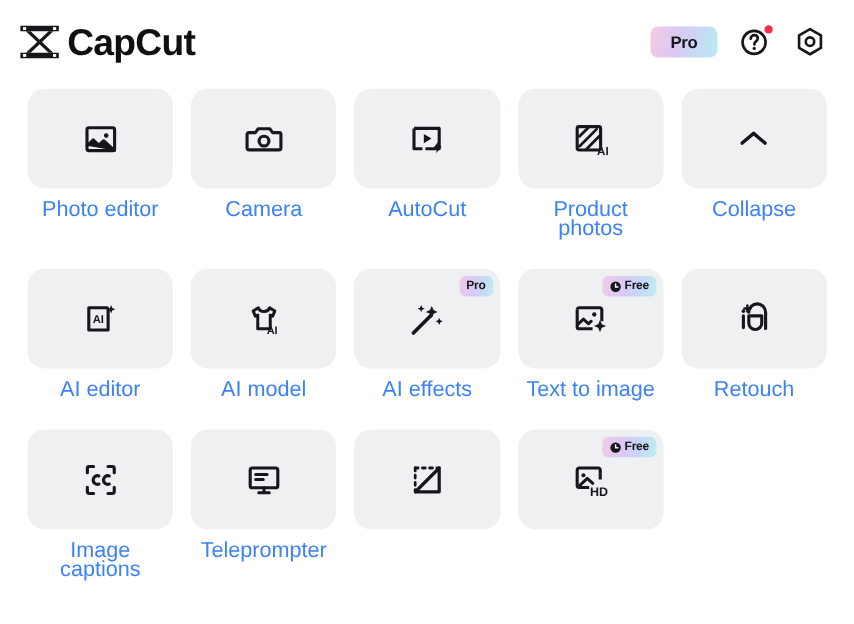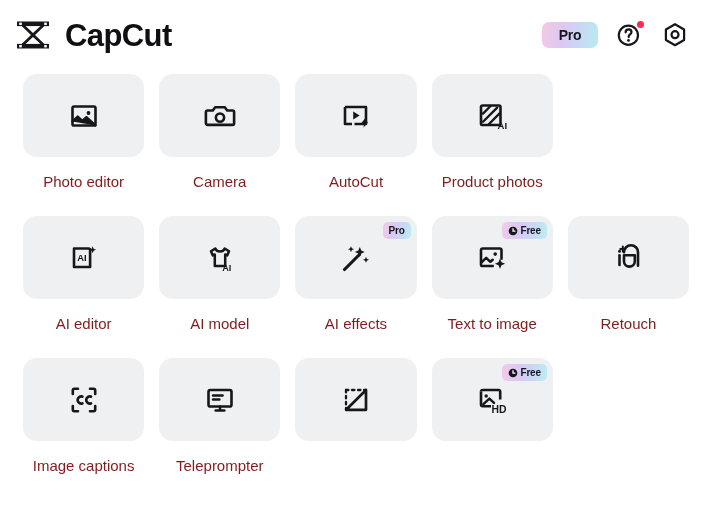--- a/index.html
+++ b/index.html
@@ -20,21 +20,21 @@
     position: relative;
     height: 70px;
     display: flex;
     align-items: center;
     padding: 0 22px 0 16px;
     box-sizing: border-box;
   }
   .brand {
     display: flex;
     align-items: center;
-    gap: 15px;
+    gap: 6px;
   }
   .brand-mark {
     width: 34px;
     height: 30px;
     display: block;
   }
   .brand-name {
     font-size: 31px;
     font-weight: 700;
     letter-spacing: -0.6px;
@@ -134,23 +134,23 @@
     letter-spacing: -0.2px;
   }
   .badge-clock {
     width: 10px;
     height: 10px;
     display: block;
     color: #17171b;
     flex: 0 0 auto;
   }
   .tile-label {
-    margin-top: 17px;
-    font-size: 15px;
-    color: #7f1d1d;
+    margin-top: 9px;
+    font-size: 18px;
+    color: #3b82f6;
     text-align: center;
     line-height: 16px;
     max-width: 112px;
     white-space: pre-line;
   }
   .row-spacer {
     height: 26px;
     grid-column: 1 / -1;
   }
 </style>
@@ -236,20 +236,28 @@
     <div class="tile">
       <svg class="tile-icon" viewBox="0 0 34 34" aria-hidden="true">
         <rect x="6" y="6.5" width="19.5" height="19.5" rx="1.6" fill="none" stroke="#17171b" stroke-width="2.6"></rect>
         <path d="M8 22.8L22.2 8.6M13.8 25.2L24.6 14.4M8 14.6L15.6 7" stroke="#17171b" stroke-width="2.3" stroke-linecap="round"></path>
         <text x="22.6" y="30.2" font-family="Liberation Sans, sans-serif" font-size="9.6" font-weight="700" fill="#17171b">AI</text>
       </svg>
     </div>
     <div class="tile-label">Product photos</div>
   </div>
 
+  <div class="cell">
+    <div class="tile">
+      <svg class="tile-icon" viewBox="0 0 34 34" aria-hidden="true">
+        <path d="M7.5 20.2L17 12.1l9.5 8.1" fill="none" stroke="#17171b" stroke-width="2.9" stroke-linecap="round" stroke-linejoin="round"></path>
+      </svg>
+    </div>
+    <div class="tile-label">Collapse</div>
+  </div>
 
   <div class="row-spacer"></div>
 
   <div class="cell">
     <div class="tile">
       <svg class="tile-icon" viewBox="0 0 34 34" aria-hidden="true">
         <path d="M7 7.5h14.5a1.6 1.6 0 011.6 1.6V26H7z" fill="none" stroke="#17171b" stroke-width="2.6" stroke-linejoin="round"></path>
         <text x="10.2" y="20.4" font-family="Liberation Sans, sans-serif" font-size="9.4" font-weight="700" fill="#17171b">AI</text>
         <path d="M25.6 5.2l1.0 2.5 2.5 1.0-2.5 1.0-1.0 2.5-1.0-2.5-2.5-1.0 2.5-1.0z" fill="#17171b"></path>
       </svg>

